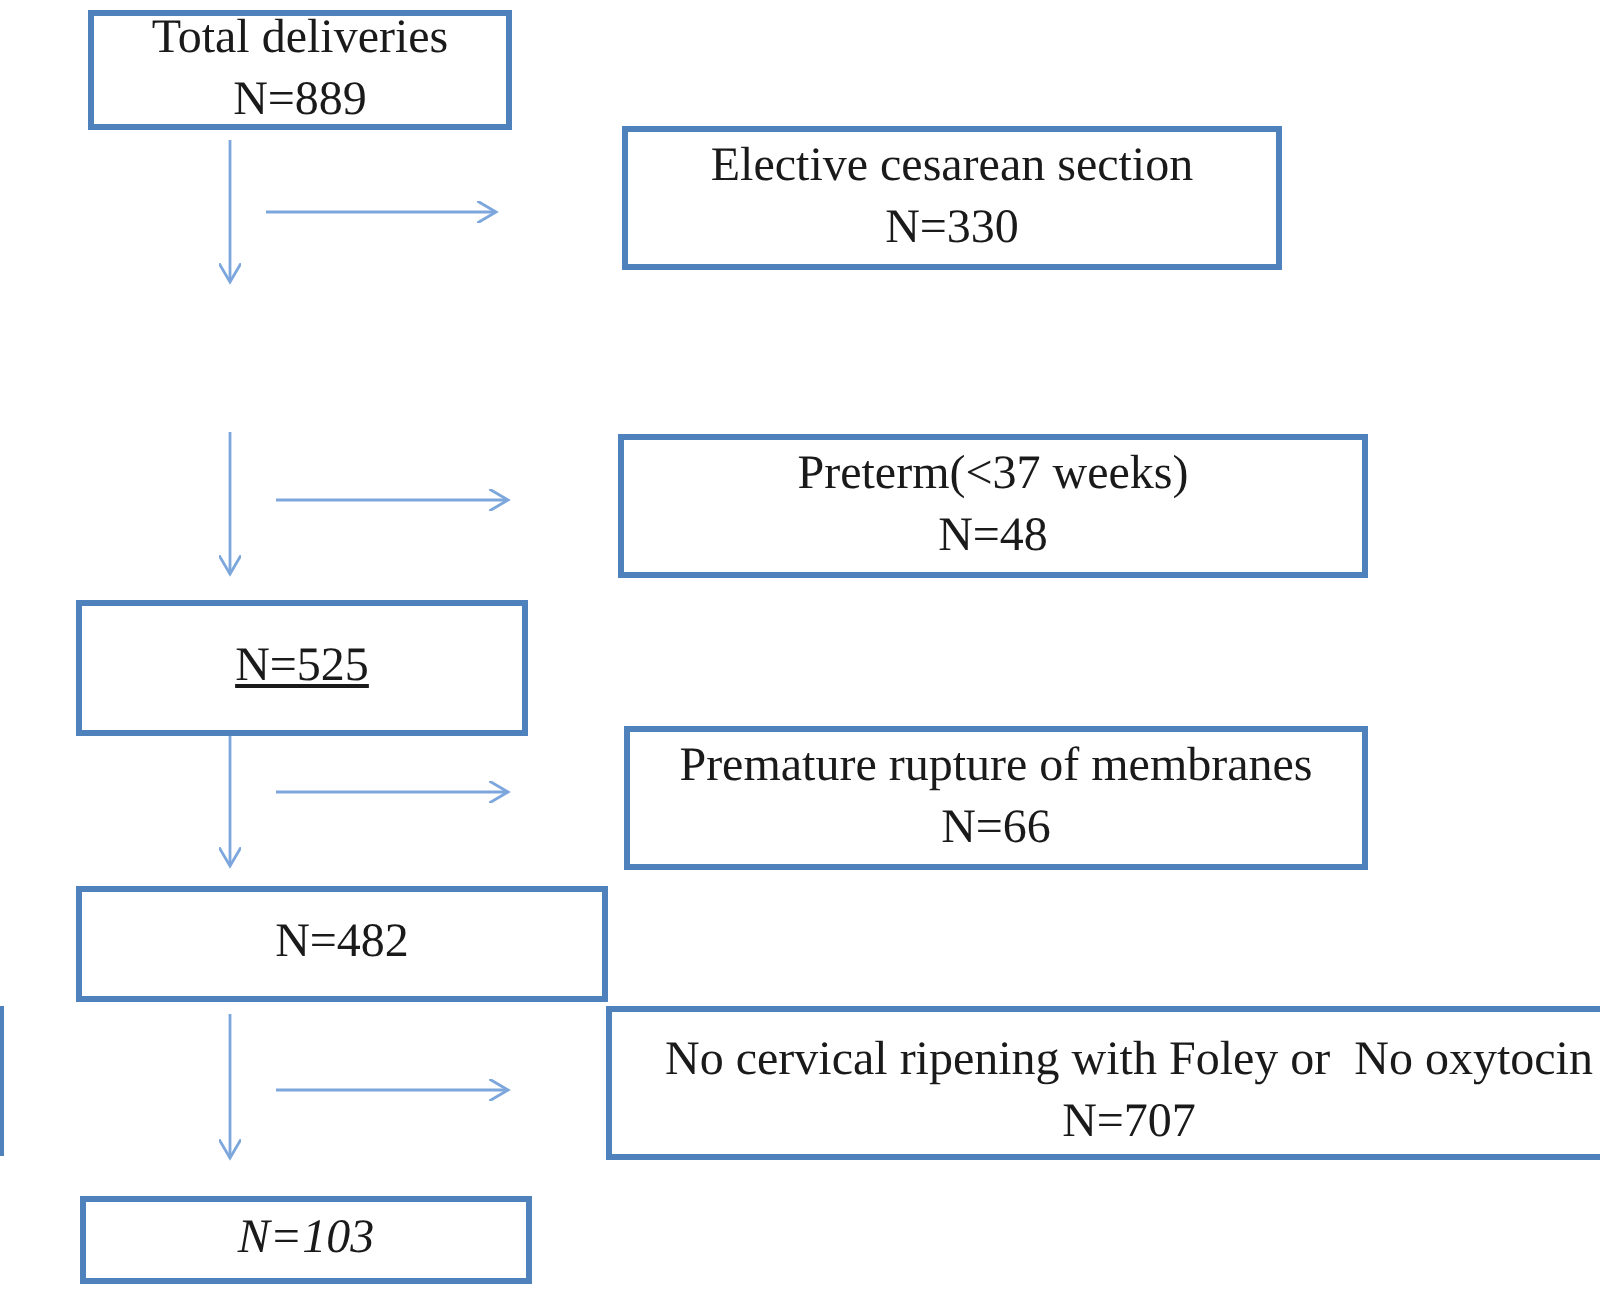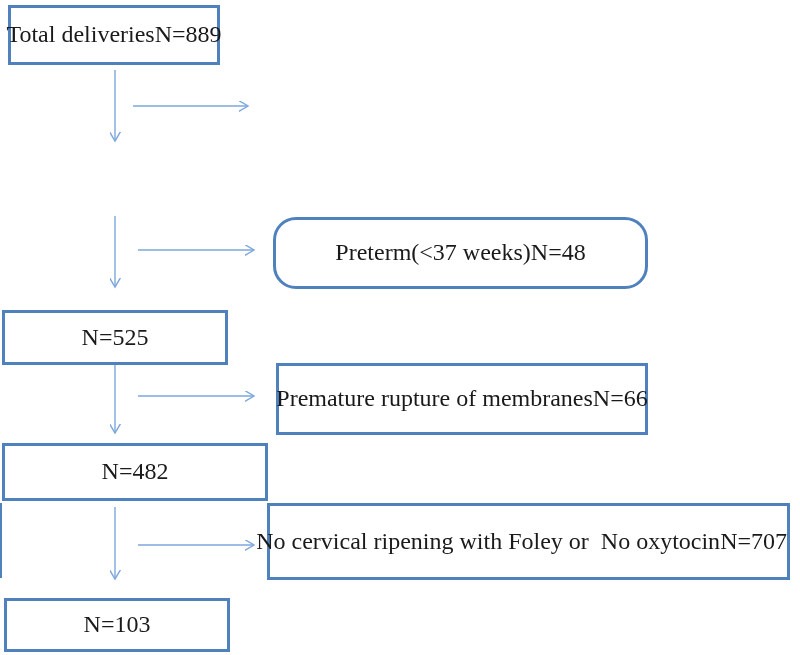--- a/index.html
+++ b/index.html
@@ -22,38 +22,40 @@
     top: 0;
     width: 800px;
     height: 655px;
   }
   .box {
     position: absolute;
     box-sizing: border-box;
     border: 3px solid #4f81bd;
     background: #ffffff;
     display: flex;
+    flex-direction: column;
     align-items: center;
     justify-content: center;
     text-align: center;
     font-size: 24px;
     line-height: 1.3;
+    margin-left: 36px;
   }
   .box .line {
     white-space: pre;
   }
   
   .b-total    { left: 8px;   top: 5px;   width: 212px; height: 60px; }
   .b-n559     { left: 2px;   top: 153px; width: 226px; height: 57px; }
-  .b-n525     { left: 2px;   top: 310px; width: 226px; height: 55px; }
+  .b-n525     { left: 2px;   top: 300px; width: 226px; height: 68px; text-decoration: underline; }
   .b-n482     { left: 2px;   top: 443px; width: 266px; height: 58px; }
-  .b-n103     { left: 4px;   top: 598px; width: 226px; height: 54px; }
+  .b-n103     { left: 4px;   top: 598px; width: 226px; height: 44px; font-style: italic; }
   
   .b-elective { left: 275px; top: 63px;  width: 330px; height: 72px; }
-  .b-preterm  { left: 273px; top: 217px; width: 375px; height: 72px; border-radius: 23px; }
+  .b-preterm  { left: 273px; top: 217px; width: 375px; height: 72px; }
   .b-prom     { left: 276px; top: 363px; width: 372px; height: 72px; text-align: center; }
   .b-noripen  { left: 267px; top: 503px; width: 523px; height: 77px; justify-content: flex-end; }
 </style>
 </head>
 <body>
 
 <div class="canvas">
 
   <svg class="arrow-layer" width="800" height="655" viewBox="0 0 800 655" xmlns="http://www.w3.org/2000/svg">
     <defs>
@@ -106,20 +108,24 @@
   </div>
 
   <div class="box b-n482">
     <div class="line">N=482</div>
   </div>
 
   <div class="box b-n103">
     <div class="line">N=103</div>
   </div>
 
+  <div class="box b-elective">
+    <div class="line">Elective cesarean section</div>
+    <div class="line">N=330</div>
+  </div>
 
   <div class="box b-preterm">
     <div class="line">Preterm(&lt;37 weeks)</div>
     <div class="line">N=48</div>
   </div>
 
   <div class="box b-prom">
     <div class="line">Premature rupture of membranes</div>
     <div class="line">N=66</div>
   </div>

